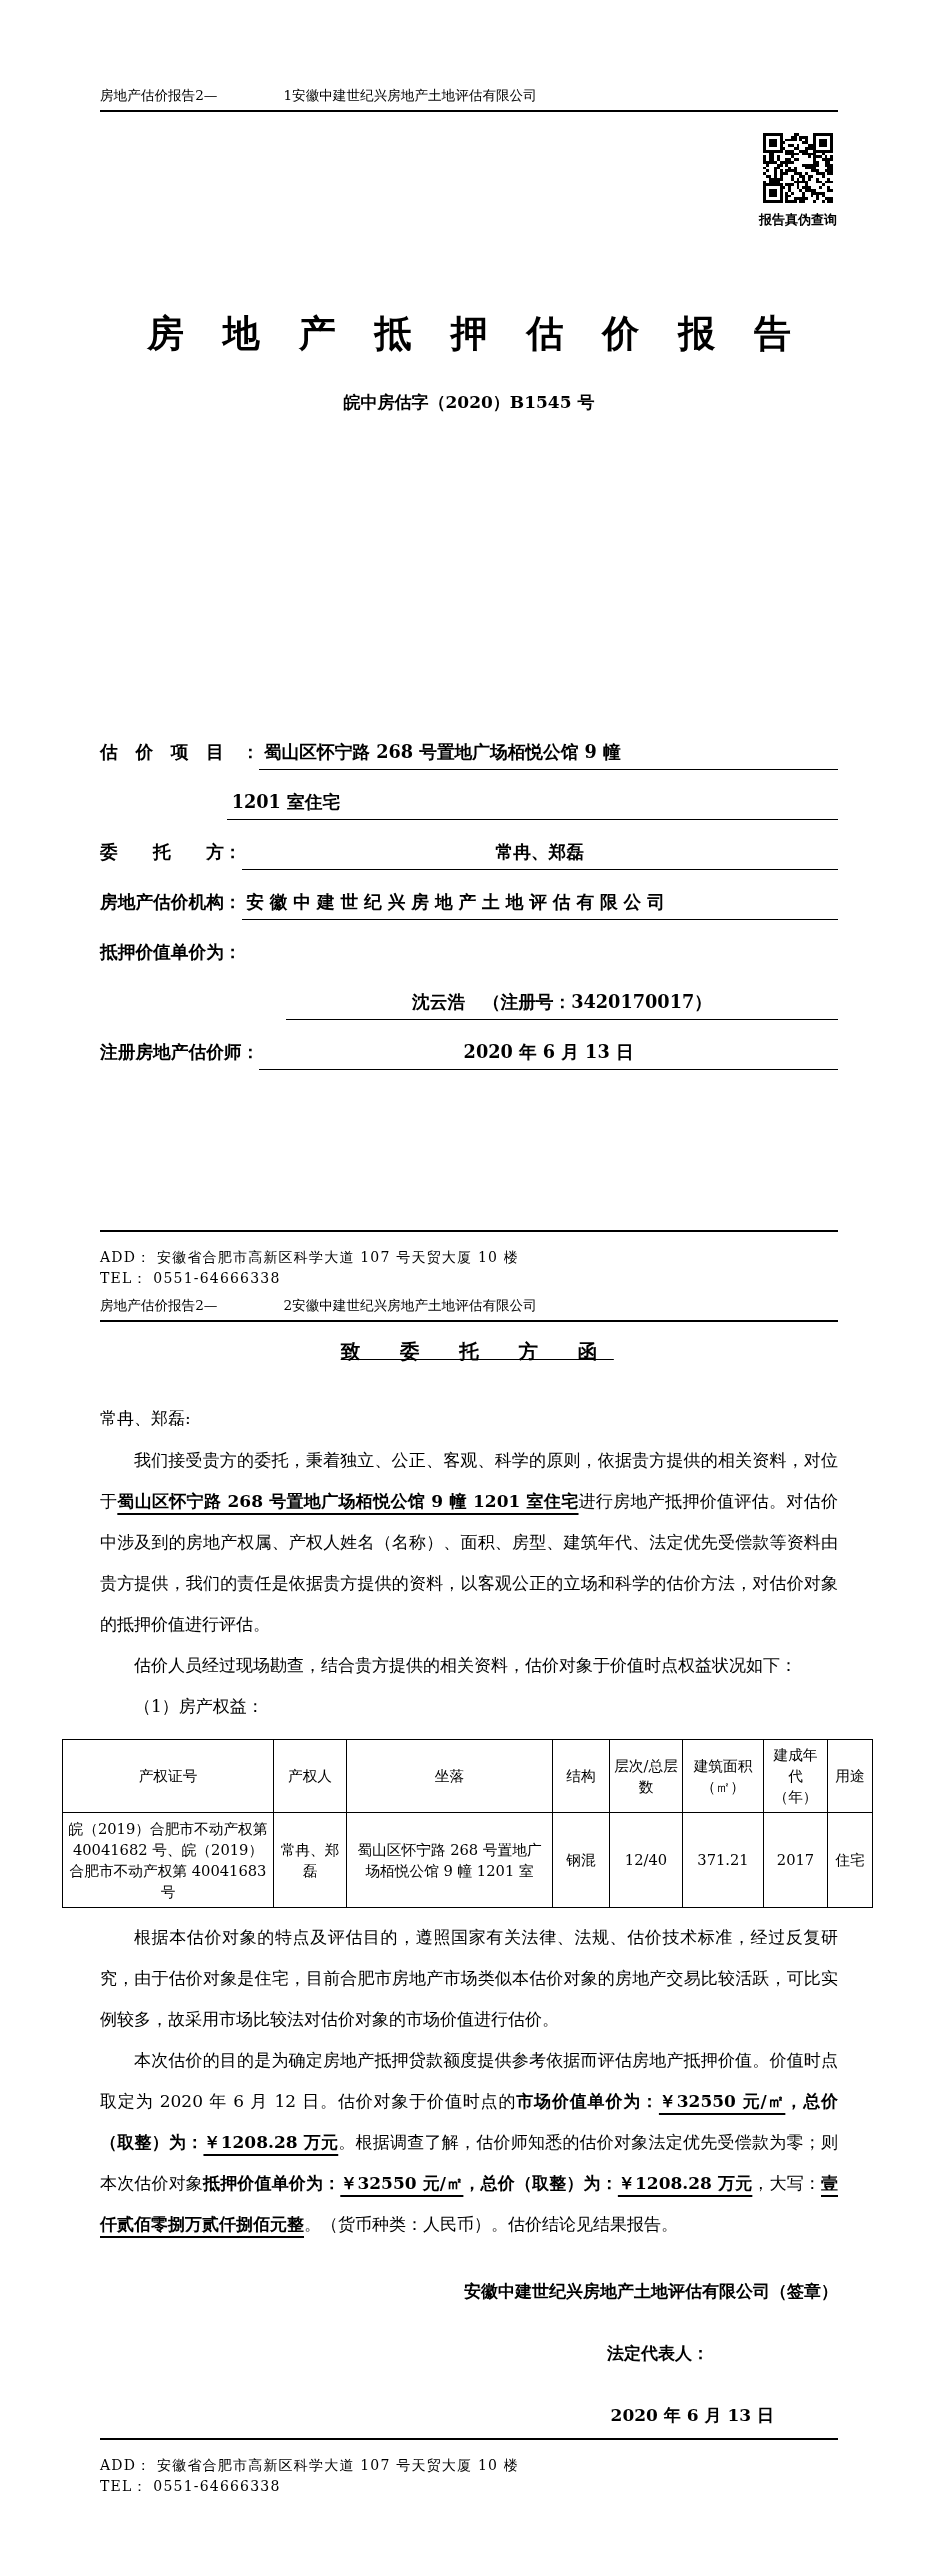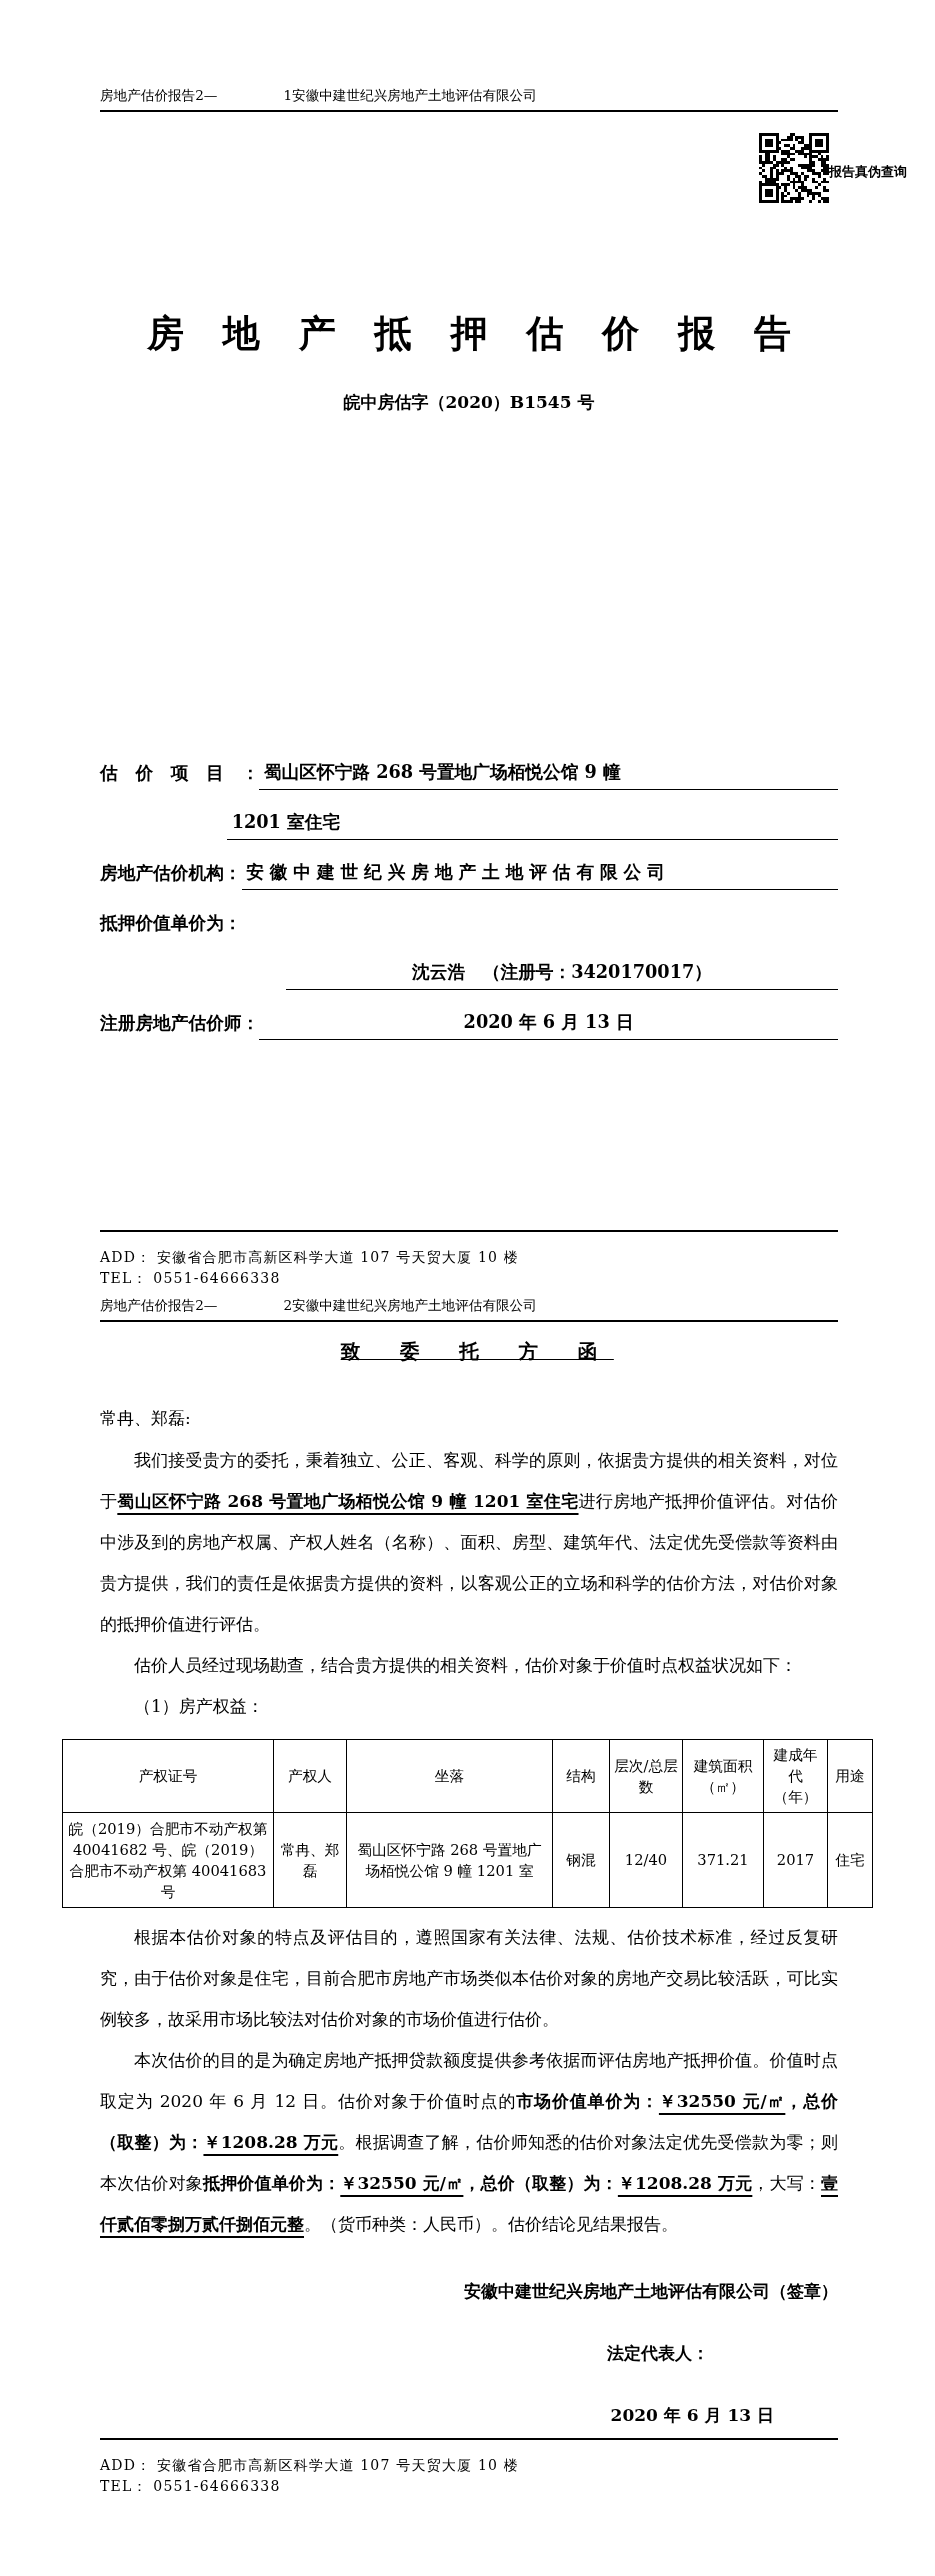--- a/index.html
+++ b/index.html
@@ -17,31 +17,31 @@
   .page-2 .running-header{padding-top:8.3px;}
   .hdr-mid{display:flex;gap:66px;}
   .running-footer{position:absolute;left:100px;right:98px;border-top:2.9px solid #000;
        padding-top:14px;font-size:14px;letter-spacing:1.2px;line-height:20px;}
   .page-1 .running-footer{top:1230px;}
   .page-2 .running-footer{top:1149px;}
   .running-footer div{margin-top:1.2px;}
 
   
   .qr-wrap{position:absolute;right:99px;top:133px;width:78px;display:flex;
-       flex-direction:row;align-items:center;}
+       flex-direction:column;align-items:center;}
   .qr-label{font-size:13px;font-weight:bold;margin-top:5.9px;white-space:nowrap;}
 
   
   .main-title{margin:195px 0 0;text-align:center;font-size:37px;font-weight:bold;
        letter-spacing:13px;text-indent:13px;line-height:53px;}
   .doc-no{margin-top:31px;text-align:center;font-size:17px;font-weight:bold;}
 
   
   .fields{margin-top:326px;font-size:17.7px;font-weight:bold;}
-  .fr{display:flex;align-items:flex-end;height:50px;}
+  .fr{display:flex;align-items:flex-start;height:50px;}
   .fl{white-space:pre;padding-bottom:4.7px;}
   .fl.w215{width:127px;}
   .fl.w315{width:186px;}
   .fv{flex:1;border-bottom:1.8px solid #000;padding:0 4.7px 4.7px 4.7px;white-space:nowrap;}
   .fv.center{text-align:center;}
   .fv.stretch{letter-spacing:5.9px;}
 
   
   .letter-title{margin:15.3px 0 0;text-align:center;font-size:19.5px;font-weight:bold;
        letter-spacing:16.5px;text-indent:16.5px;line-height:28px;text-decoration:underline;}
@@ -421,20 +421,24 @@
     <div class="fields">
       <div class="fr">
         <span class="fl">估　价　项　目　：</span>
         <span class="fv">蜀山区怀宁路 268 号置地广场栢悦公馆 9 幢</span>
       </div>
       <div class="fr">
         <span class="fl w215"></span>
         <span class="fv">1201 室住宅</span>
       </div>
       <div class="fr">
+        <span class="fl">委　　托　　方：</span>
+        <span class="fv center">常冉、郑磊</span>
+      </div>
+      <div class="fr">
         <span class="fl">房地产估价机构：</span>
         <span class="fv stretch">安徽中建世纪兴房地产土地评估有限公司</span>
       </div>
       <div class="fr">
         <span class="fl">抵押价值单价为：</span>
       </div>
       <div class="fr">
         <span class="fl w315"></span>
         <span class="fv center">沈云浩　（注册号：3420170017）</span>
       </div>

